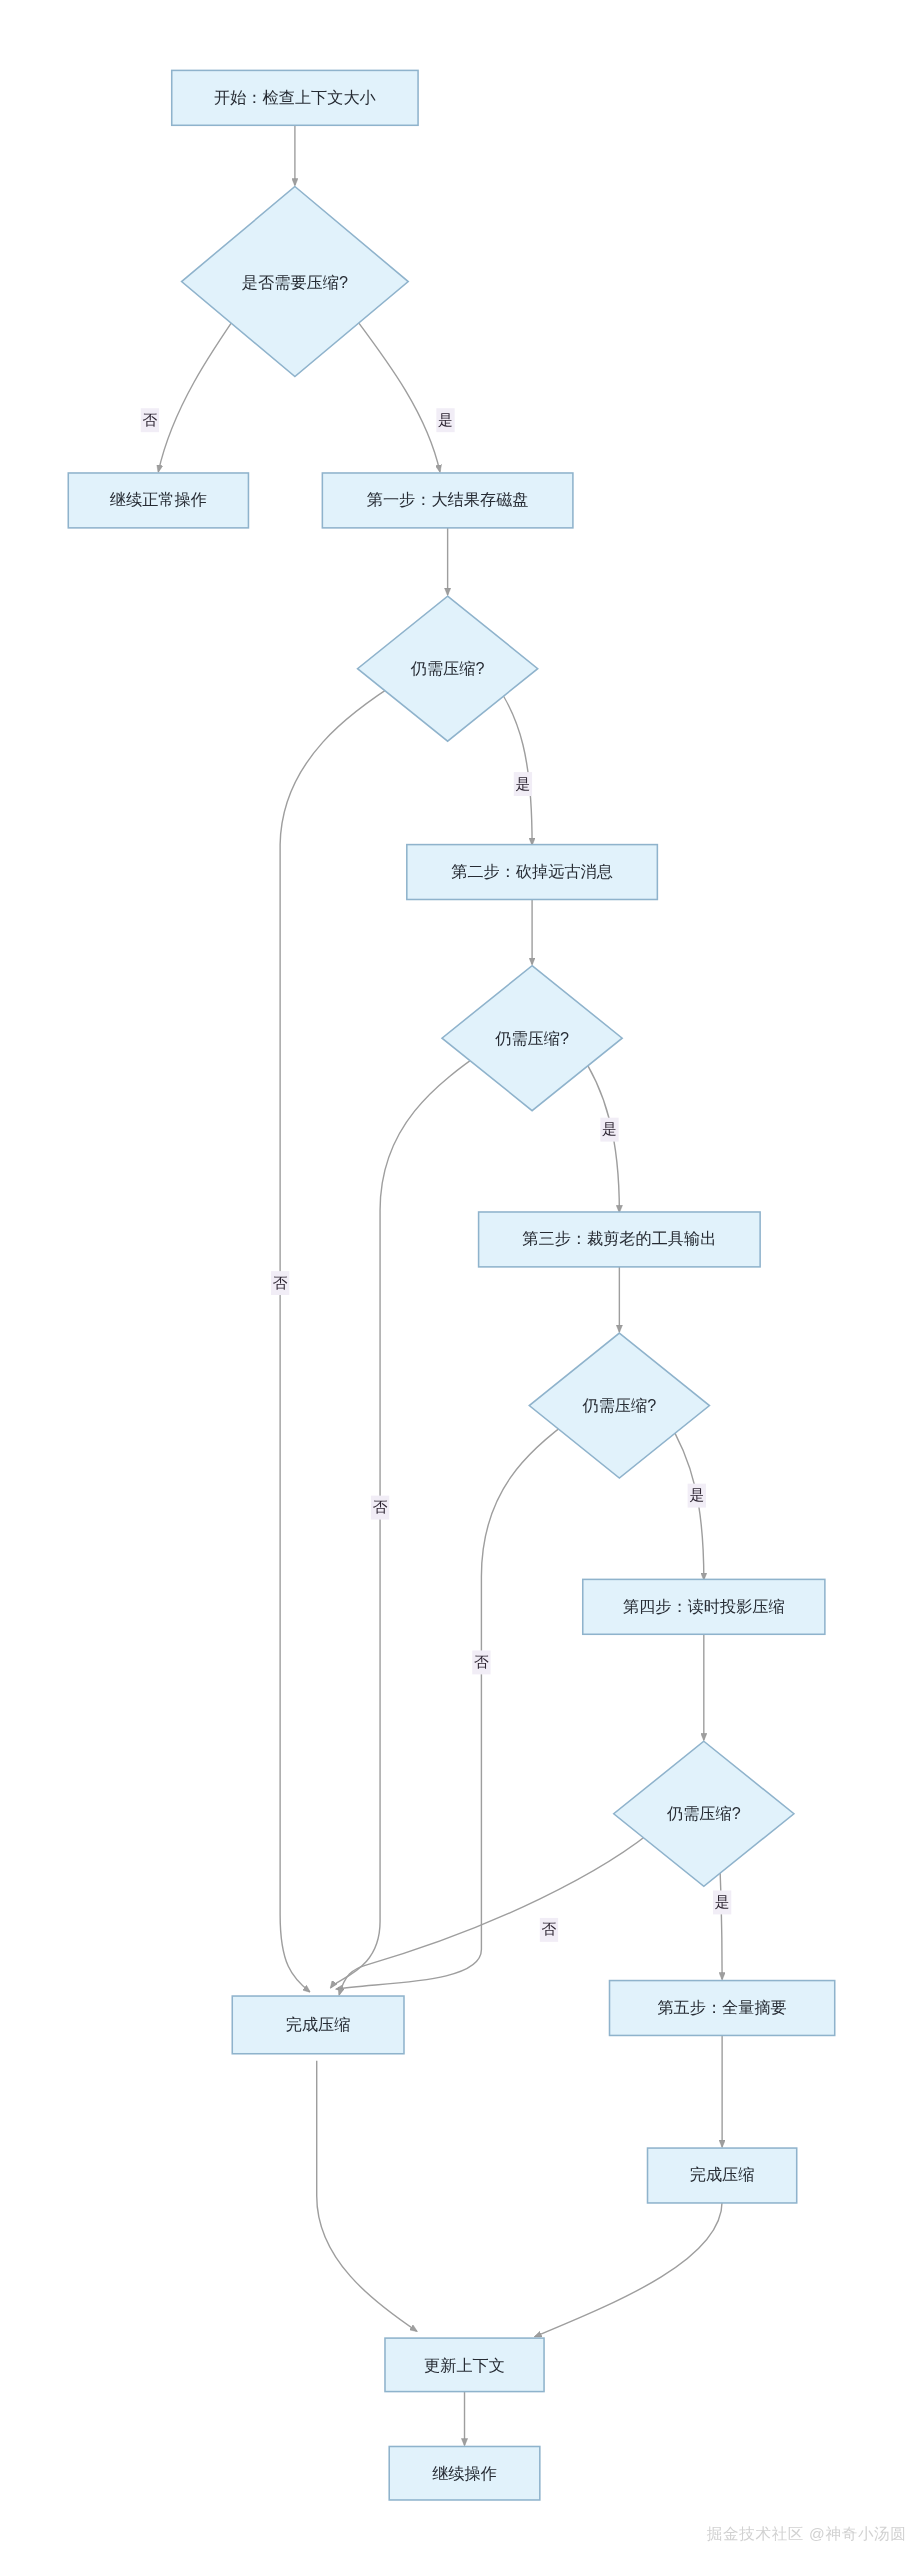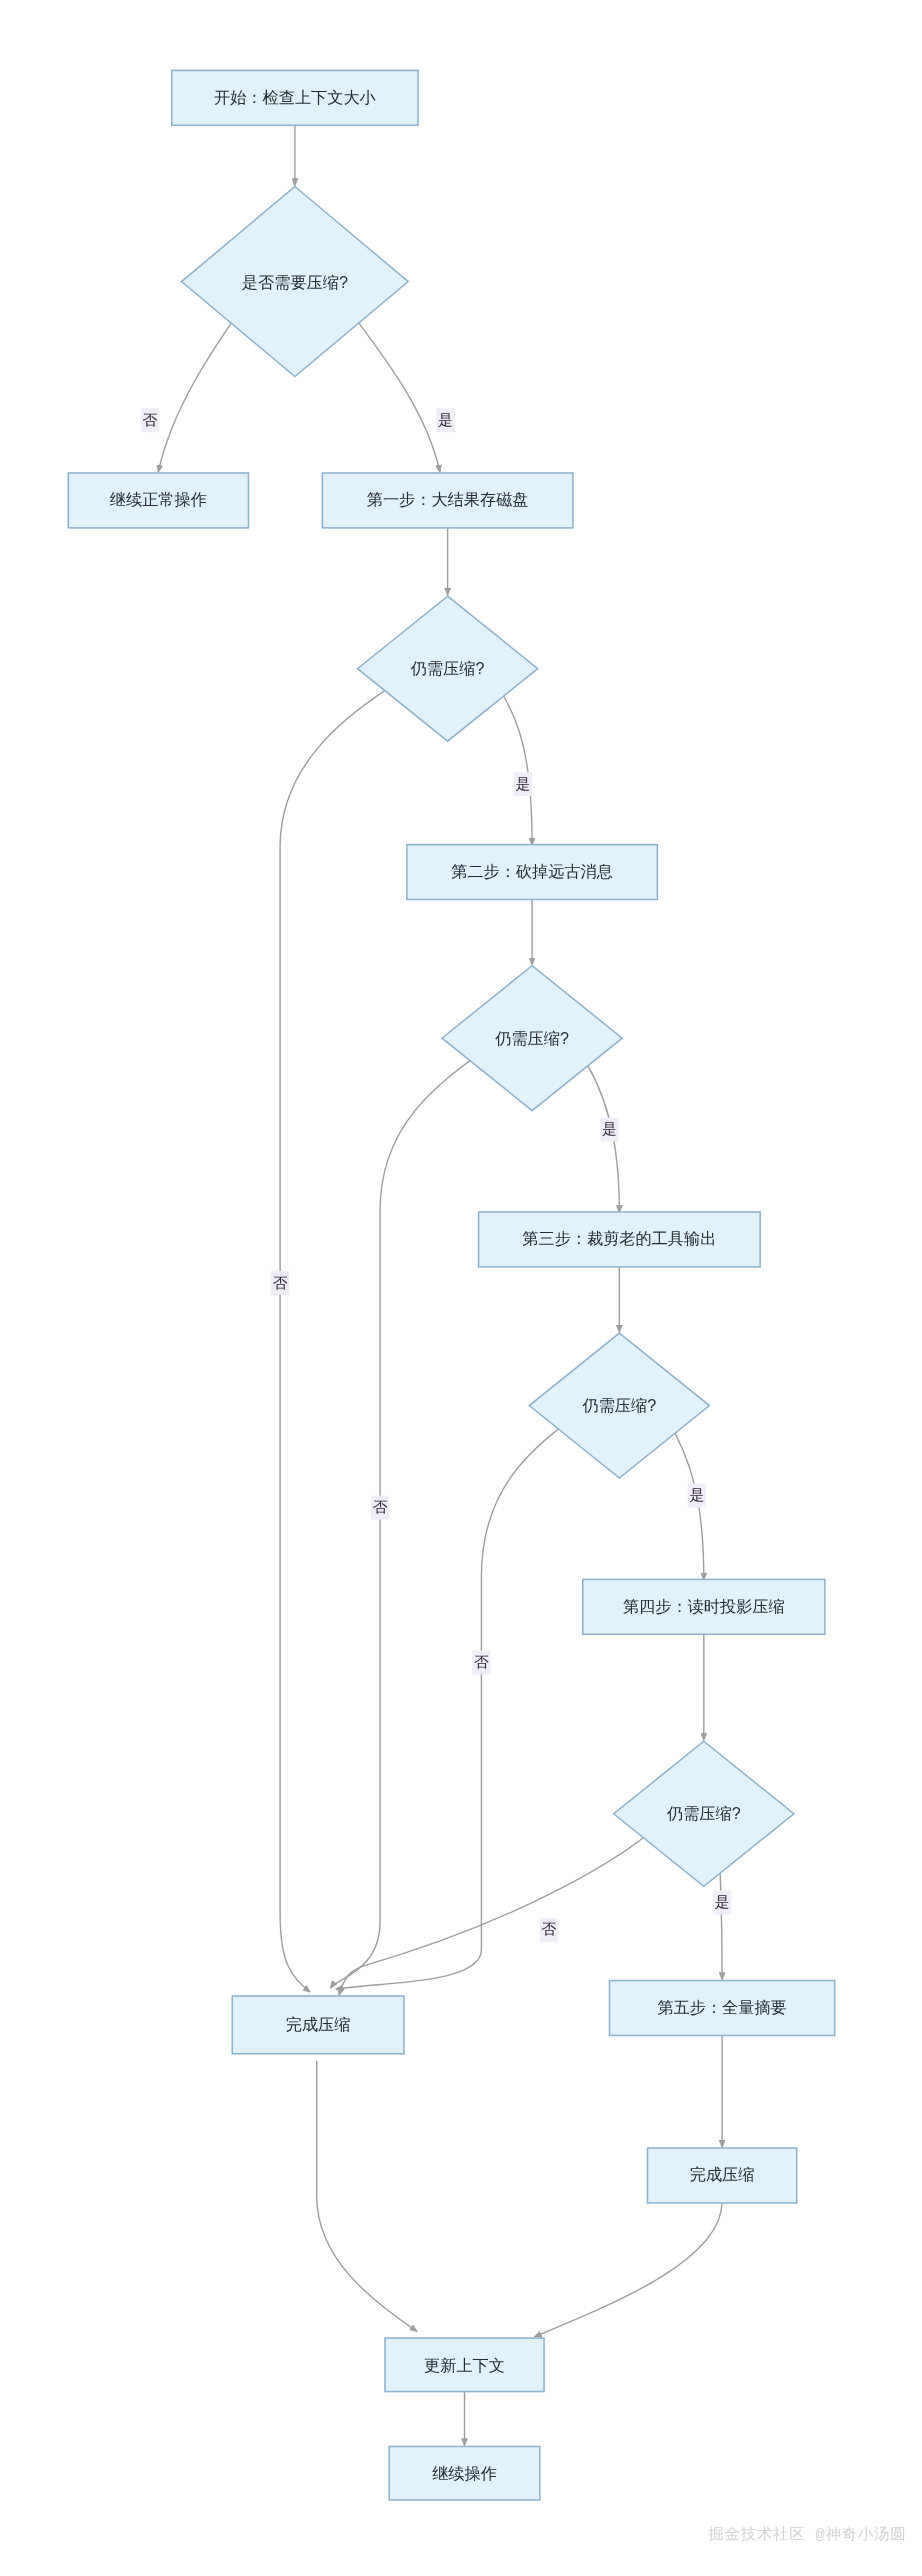--- a/index.html
+++ b/index.html
@@ -53,21 +53,21 @@
     font-family: "Liberation Sans", "DejaVu Sans", sans-serif;
     font-size: 21px;
     fill: #2b2330;
     text-anchor: middle;
     dominant-baseline: middle;
   }
   .watermark {
     position: absolute;
     right: 15.5px;
     bottom: 31px;
-    font-family: Liberation Mono, monospace;
+    font-family: Liberation Sans, sans-serif;
     font-size: 15.5px;
     color: #c9c9c9;
     letter-spacing: 0.7px;
     opacity: 0.85;
     user-select: none;
     white-space: nowrap;
   }
 </style>
 </head>
 <body>

